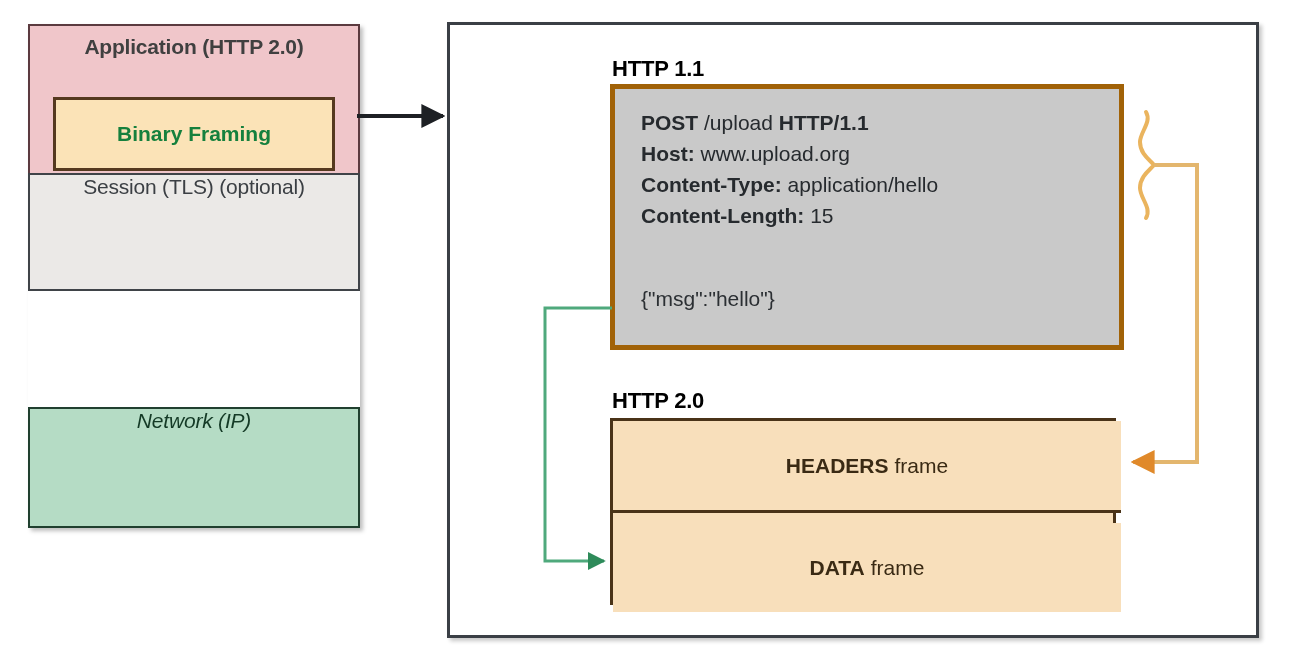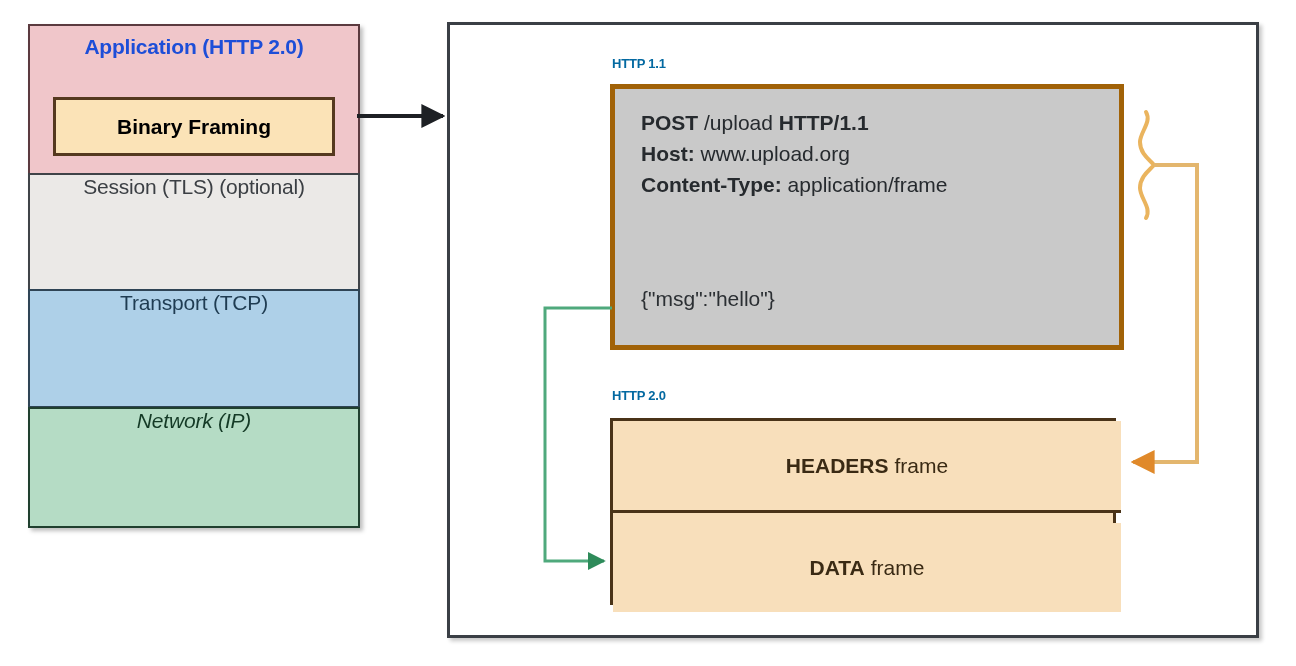--- a/index.html
+++ b/index.html
@@ -44,21 +44,21 @@
     top: 0;
     height: 151px;
     background: #f0c6ca;
     border-color: #5b3a3f;
     align-items: flex-start;
     justify-content: center;
   }
   .layer-application .layer-label {
     margin-top: 9px;
     font-weight: bold;
-    color: #1d4ed8;
+    color: #404040;
   }
   .layer-session {
     top: 149px;
     height: 118px;
     background: #ebe9e7;
     border-color: #3f4348;
     color: #3b3f44;
   }
   .layer-transport {
     top: 265px;
@@ -73,50 +73,50 @@
     background: #b5dcc5;
     border-color: #20402f;
     color: #143a26;
     font-style: italic;
   }
   .binary-framing {
     position: absolute;
     left: 25px;
     top: 73px;
     width: 282px;
-    height: 59px;
+    height: 74px;
     box-sizing: border-box;
     background: #fbe3b7;
     border: 3px solid #55391f;
     display: flex;
     align-items: center;
     justify-content: center;
     font-size: 21px;
     font-weight: bold;
-    color: #000000;
+    color: #15803d;
     z-index: 3;
   }
 
   
   .container {
     position: absolute;
     left: 447px;
     top: 22px;
     width: 812px;
     height: 616px;
     box-sizing: border-box;
     background: #ffffff;
     border: 3px solid #3a3f45;
     box-shadow: 3px 3px 4px rgba(0,0,0,0.22);
   }
 
   .section-label {
     position: absolute;
-    font-size: 13px;
-    color: #0369a1;
+    font-size: 22px;
+    color: #000000;
     letter-spacing: -0.2px;
     font-weight: bold;
   }
   .label-http11 { left: 612px; top: 56px; }
   .label-http20 { left: 612px; top: 388px; }
 
   
   .http11-box {
     position: absolute;
     left: 610px;
@@ -204,43 +204,41 @@
     </div>
 
     <div class="binary-framing">
       <span>Binary Framing</span>
     </div>
 
     <div class="layer layer-session">
       <span>Session (TLS) (optional)</span>
     </div>
 
-    <div class="layer layer-transport">
-      <span>Transport (TCP)</span>
-    </div>
 
     <div class="layer layer-network">
       <span>Network (IP)</span>
     </div>
   </div>
 
   <div class="container"></div>
 
   <div class="section-label label-http11">HTTP 1.1</div>
 
   <div class="section-label label-http20">HTTP 2.0</div>
 
   <div class="http11-box">
     <div class="msg-lines">
       <div><span class="b">POST</span><span> /upload </span><span class="b">HTTP/1.1</span></div>
 
       <div><span class="b">Host:</span><span> www.upload.org</span></div>
 
-      <div><span class="b">Content-Type:</span><span> application/frame</span></div>
-
+      <div><span class="b">Content-Type:</span><span> application/hello</span></div>
+
+      <div><span class="b">Content-Length:</span><span> 15</span></div>
     </div>
 
     <div class="msg-body">{"msg":"hello"}</div>
   </div>
 
   <div class="http20-box">
     <div class="frame frame-headers">
       <span class="strong">HEADERS</span>
       <span class="light">frame</span>
     </div>

